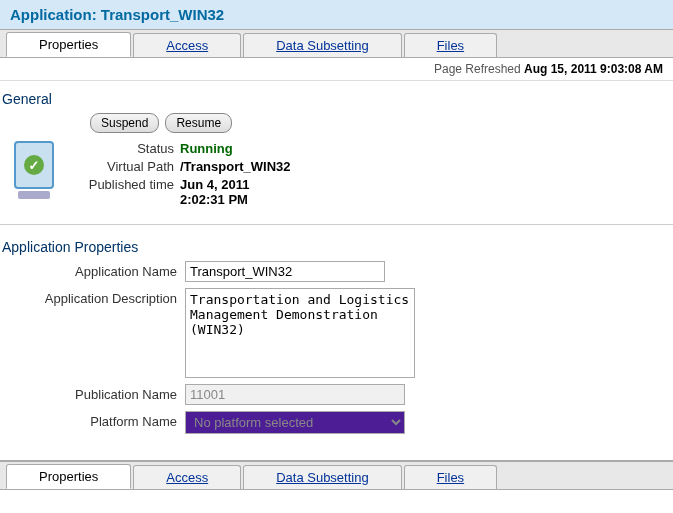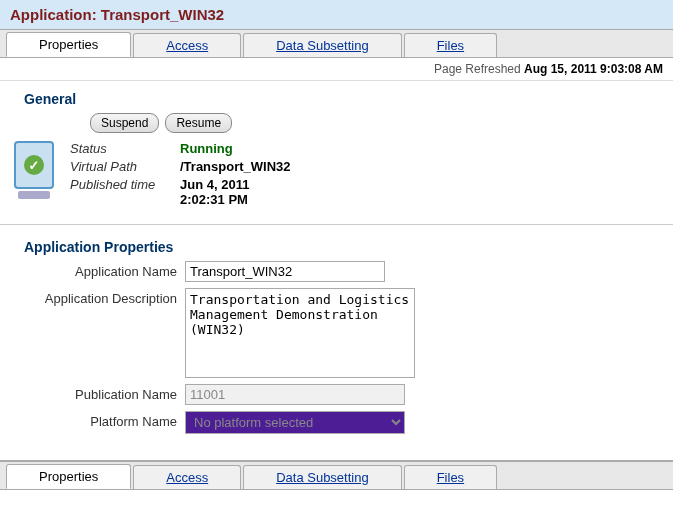--- a/index.html
+++ b/index.html
@@ -11,21 +11,21 @@
       min-height: 513px;
       color: #000;
     }
 
     
     .title-bar {
       background: #d4e8f7;
       padding: 6px 10px;
       font-size: 15px;
       font-weight: bold;
-      color: #7f1d1d;
+      color: #0369a1;
       border-bottom: 1px solid #aaa;
     }
 
     
     .tab-bar {
       display: flex;
       align-items: center;
       background: #e8e8e8;
       border-bottom: 1px solid #aaa;
       padding: 2px 0 0 6px;
@@ -65,22 +65,22 @@
 
     .refresh-bar .refresh-time {
       font-weight: bold;
       color: #000;
     }
 
     
     .section-heading {
       color: #003366;
       font-size: 14px;
-      font-weight: bold;
-      padding: 10px 10px 6px 24px;
+      font-weight: normal;
+      padding: 10px 10px 6px 2px;
     }
 
     
     .general-section {
       padding: 0 10px 10px 10px;
     }
 
     .action-buttons {
       display: flex;
       gap: 6px;
@@ -149,26 +149,25 @@
     .status-info {
       font-size: 13px;
     }
 
     .status-row {
       display: flex;
       margin-bottom: 3px;
     }
 
     .status-label {
-      text-align: left;
+      text-align: right;
       width: 110px;
       padding-right: 6px;
       color: #333;
       flex-shrink: 0;
-      font-style: italic;
     }
 
     .status-value {
       color: #000;
       font-weight: bold;
     }
 
     .status-value.running {
       color: #006600;
       font-weight: bold;

